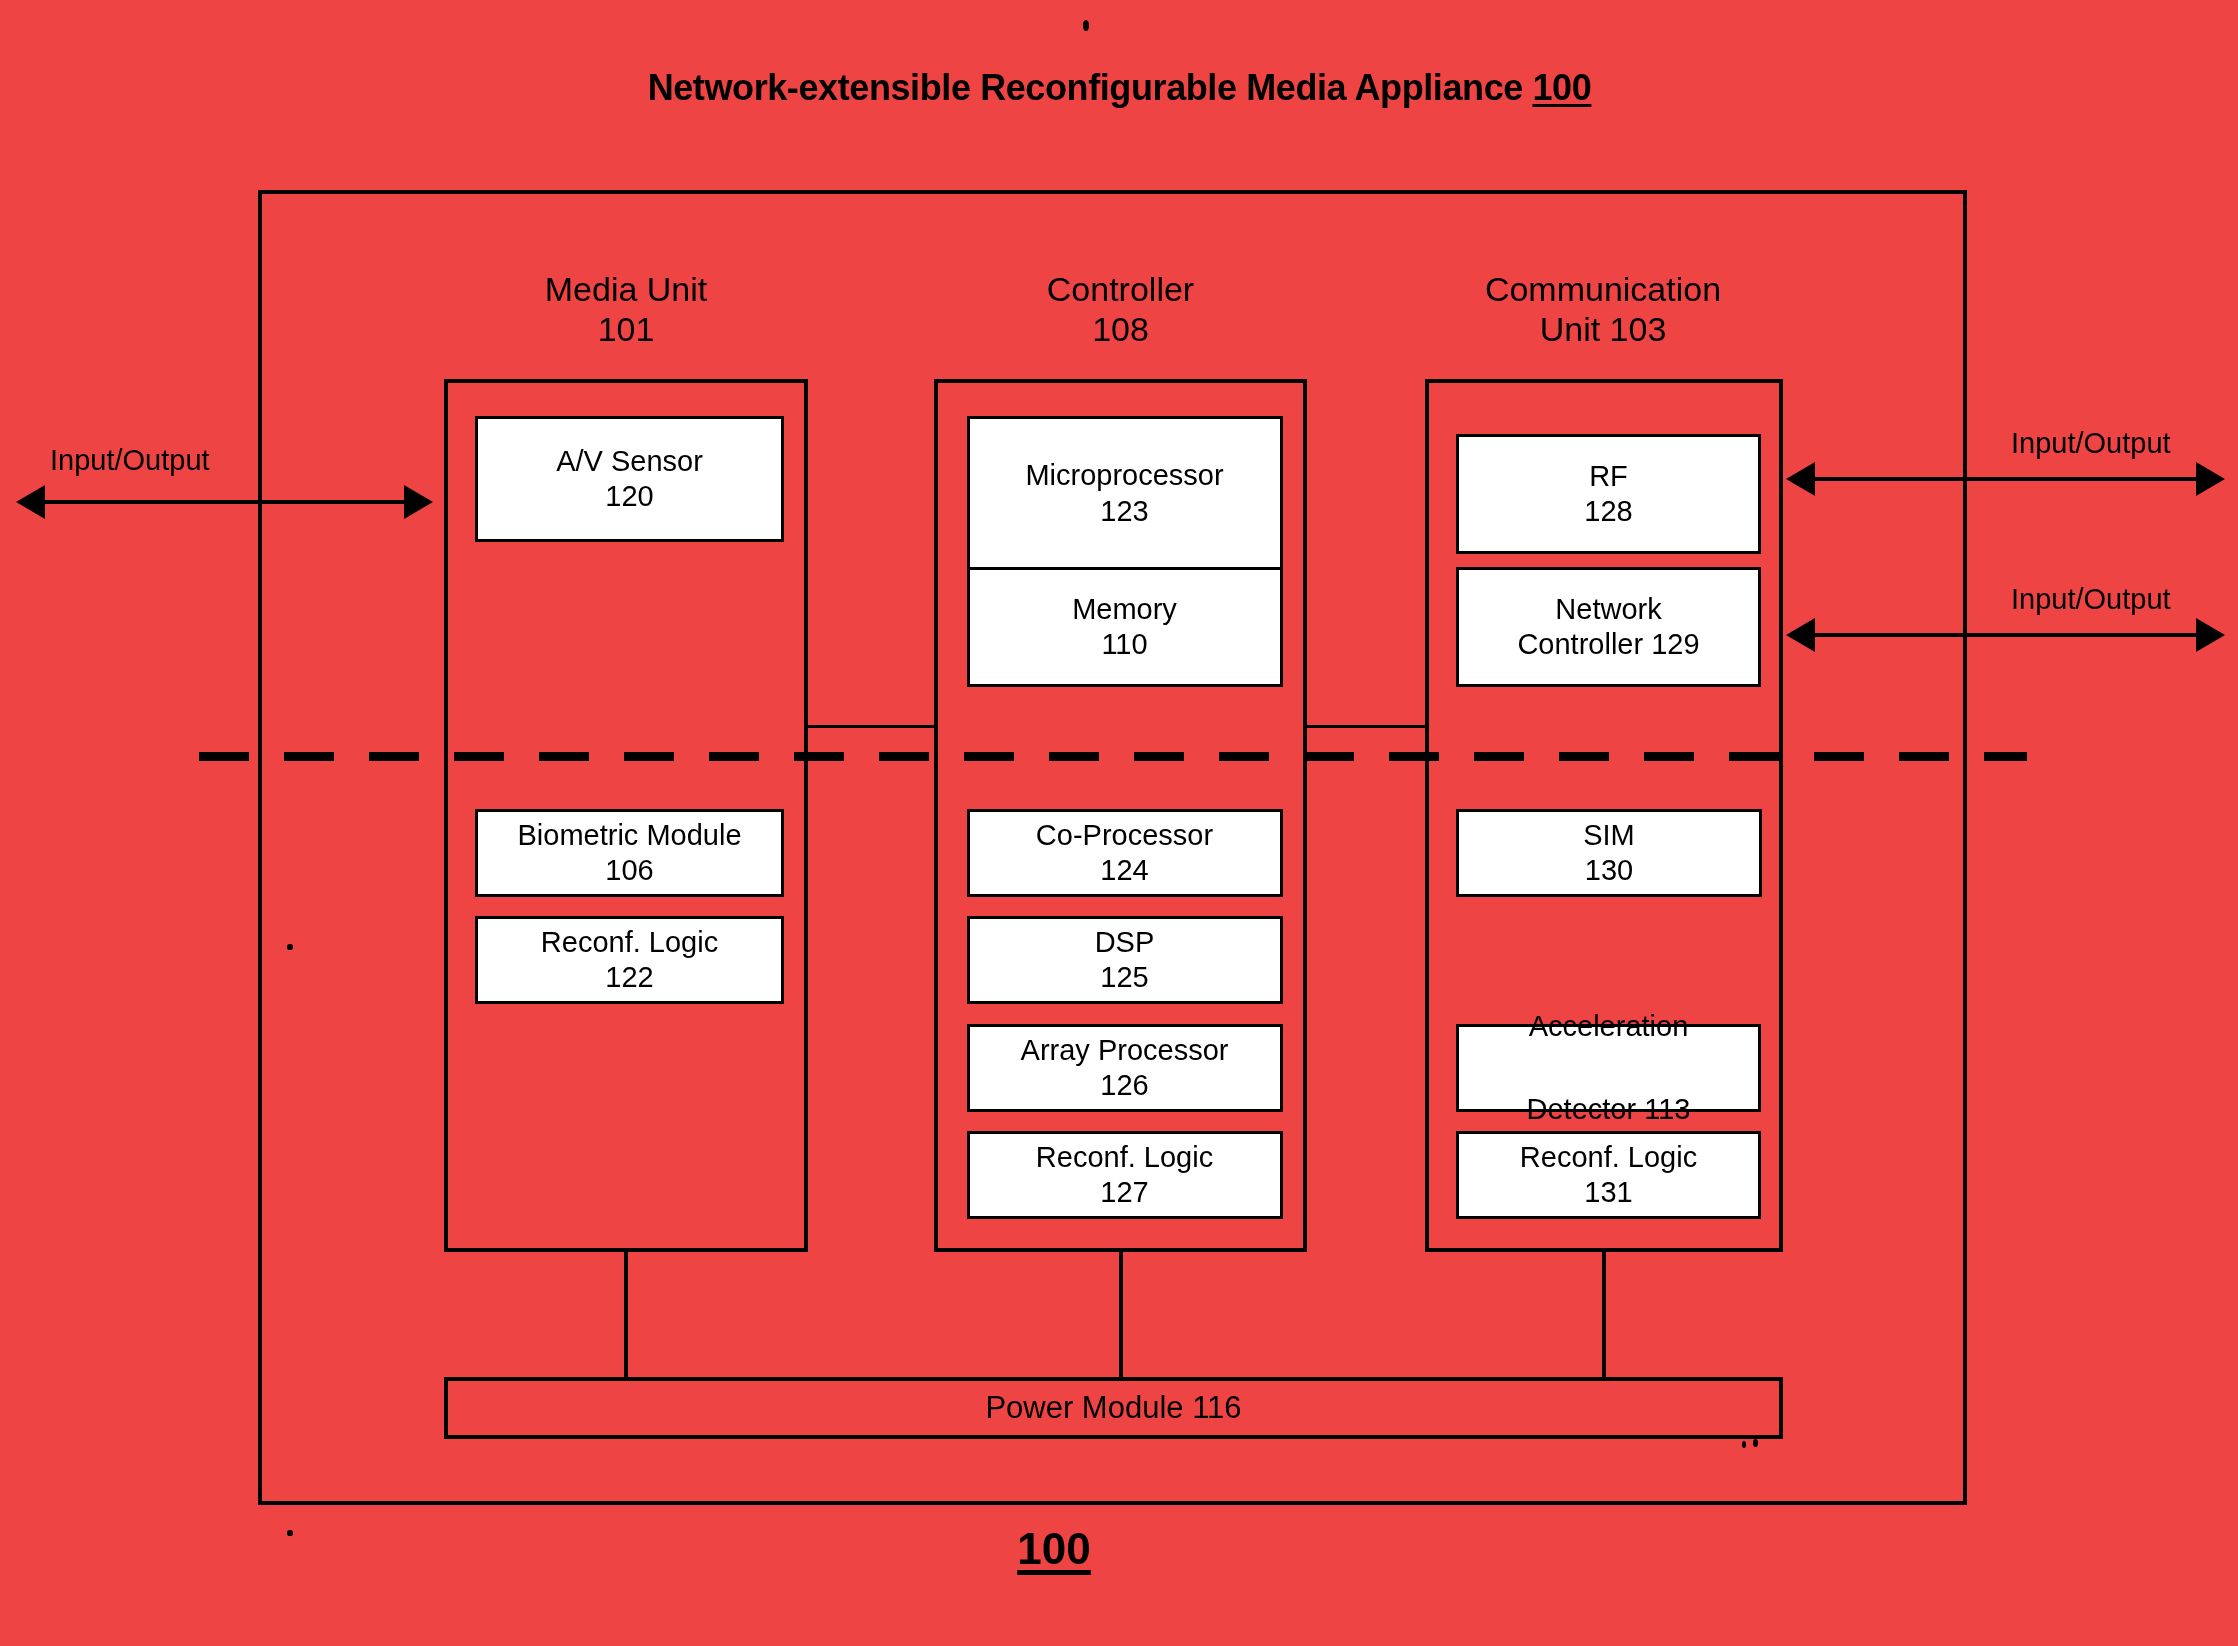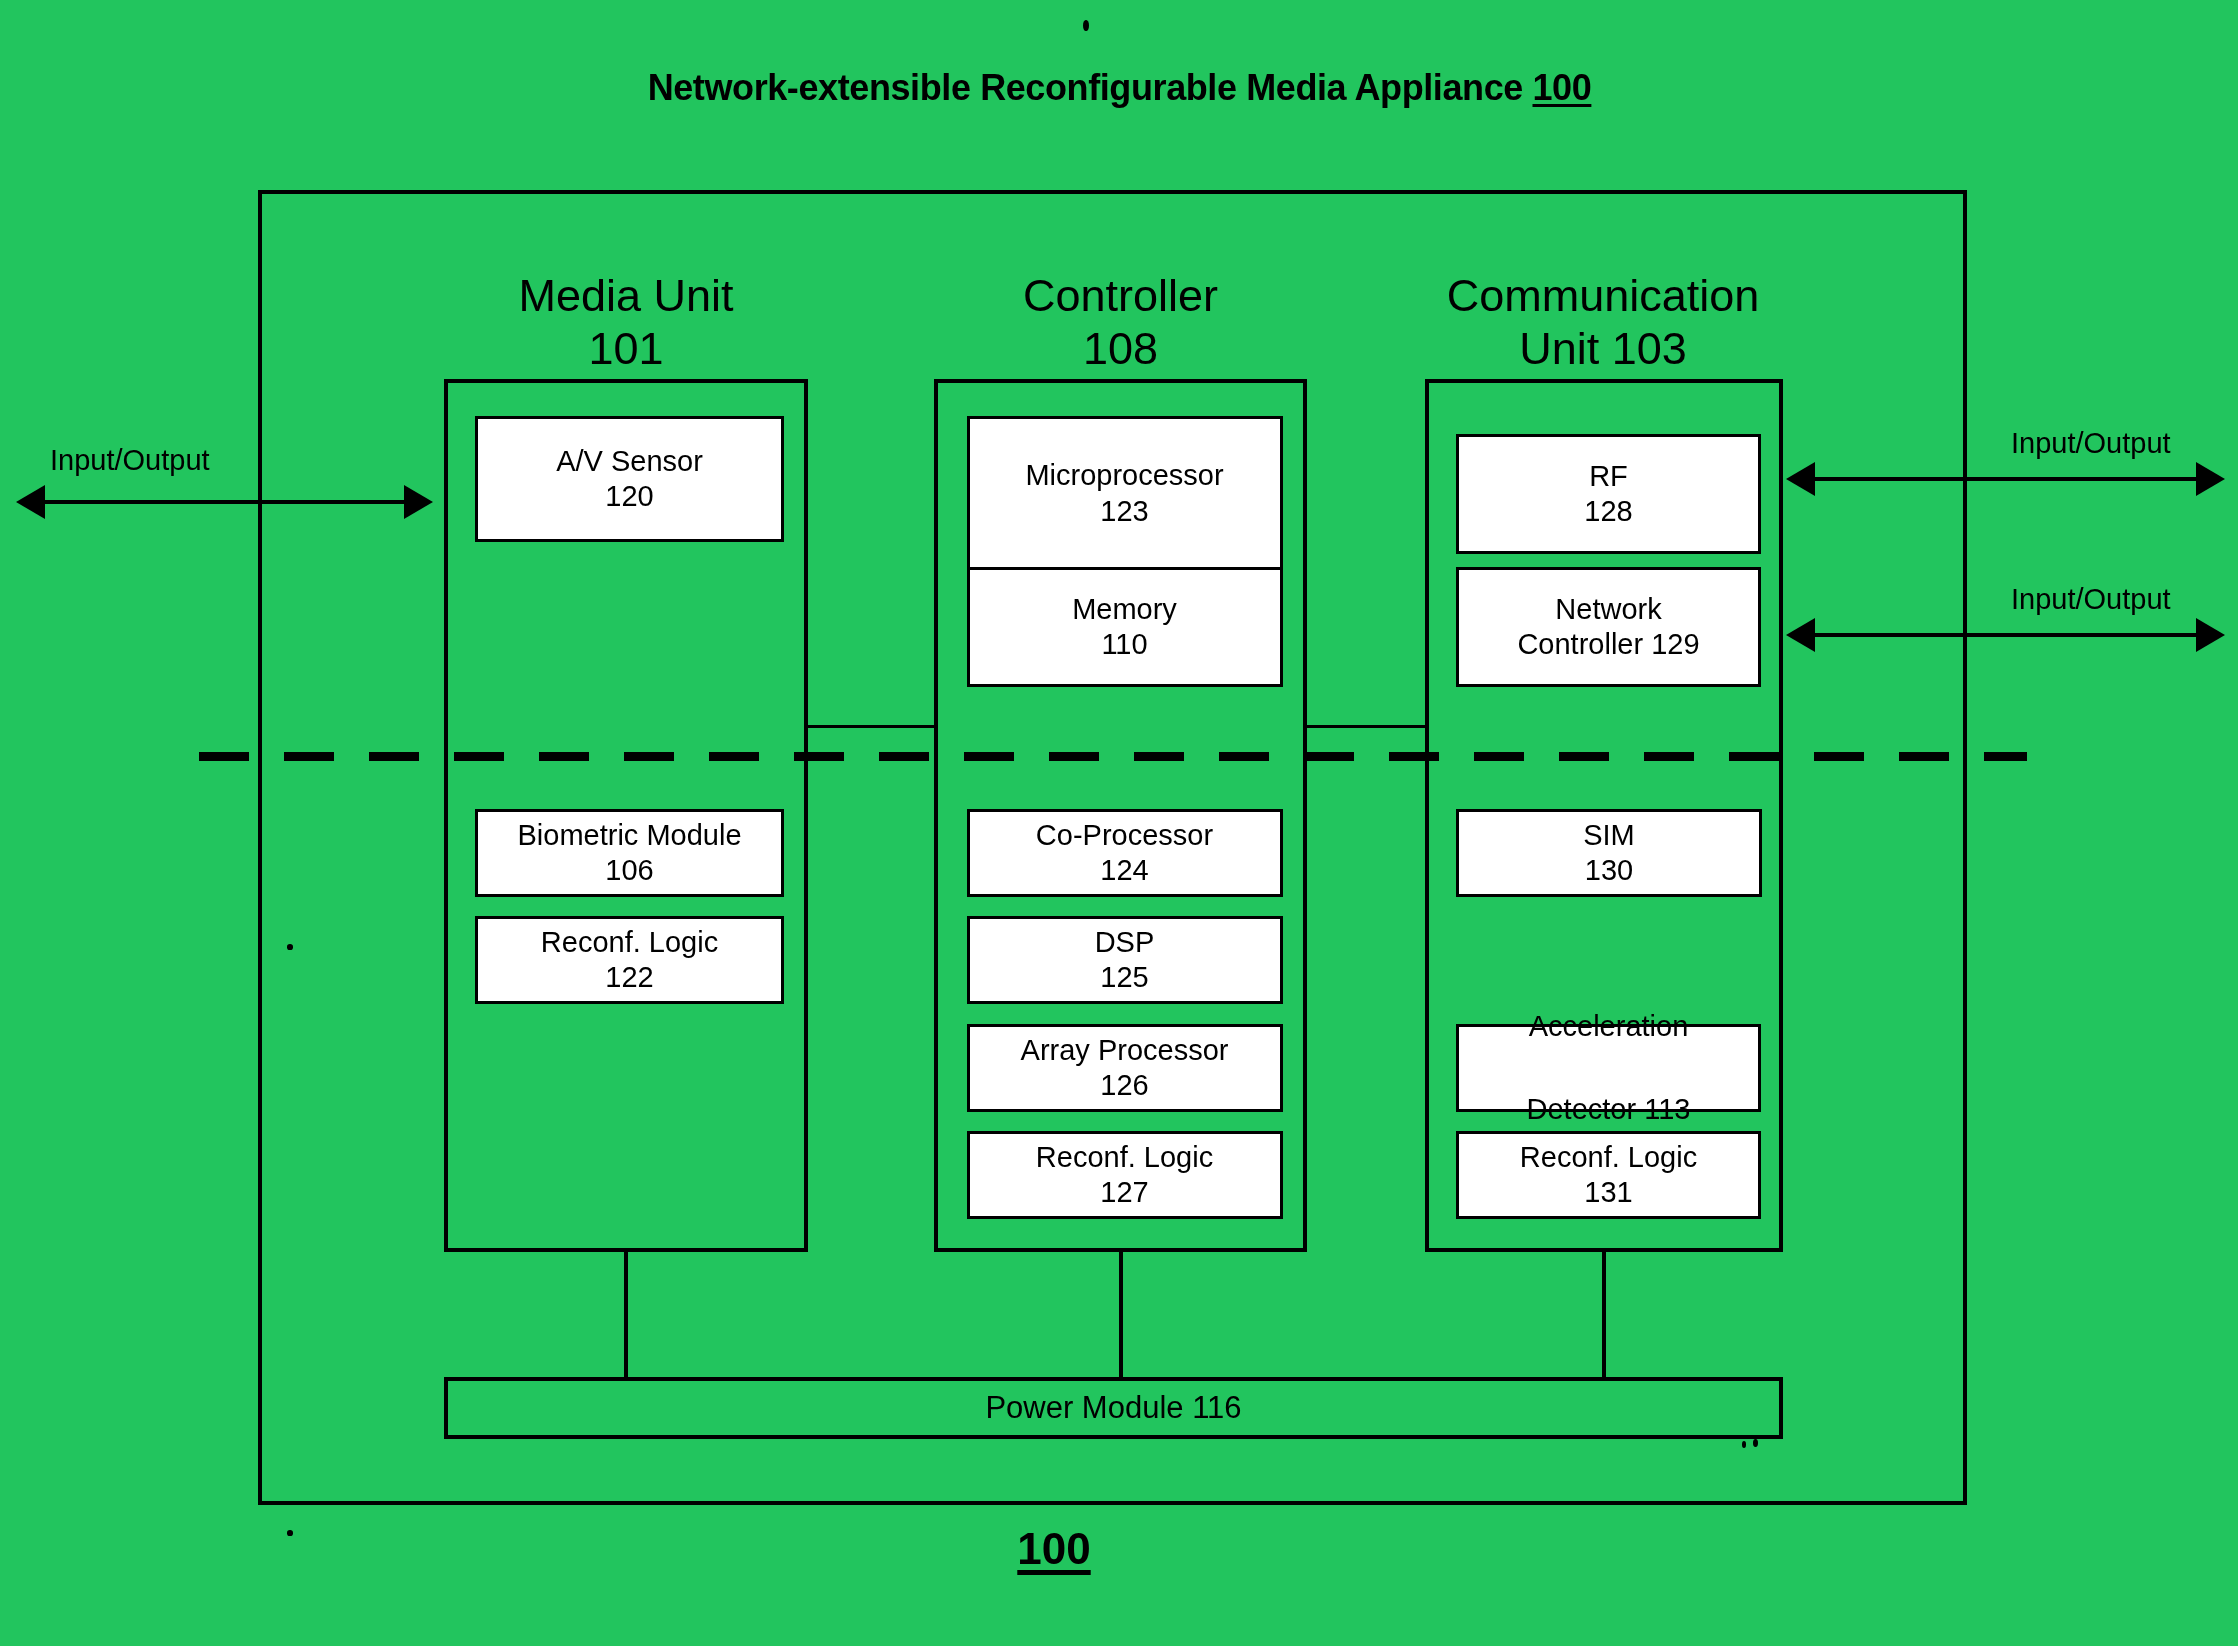--- a/index.html
+++ b/index.html
@@ -4,21 +4,21 @@
 <title>Network-extensible Reconfigurable Media Appliance 100</title>
 <style>
   html, body {
     margin: 0; padding: 0;
     background: #ffffff;
   }
   #page {
     position: relative;
     width: 2239px;
     height: 1646px;
-    background: #22c55e;
+    background: #ef4444;
     font-family: "Liberation Sans", sans-serif;
     color: #000000;
     overflow: hidden;
   }
   .abs { position: absolute; }
 
   
   #figure-title {
     left: 0; right: 0; top: 67px;
     text-align: center;
@@ -37,21 +37,21 @@
   #outer-frame {
     left: 258px; top: 190px;
     width: 1709px; height: 1315px;
     border: 4.9px solid #000;
     box-sizing: border-box;
   }
 
   
   .unit-heading {
     text-align: center;
-    font-size: 45px;
+    font-size: 34px;
     line-height: 1.18;
     white-space: pre-line;
   }
 
   
   .unit-box {
     border: 4.1px solid #000;
     box-sizing: border-box;
     background: transparent;
   }

